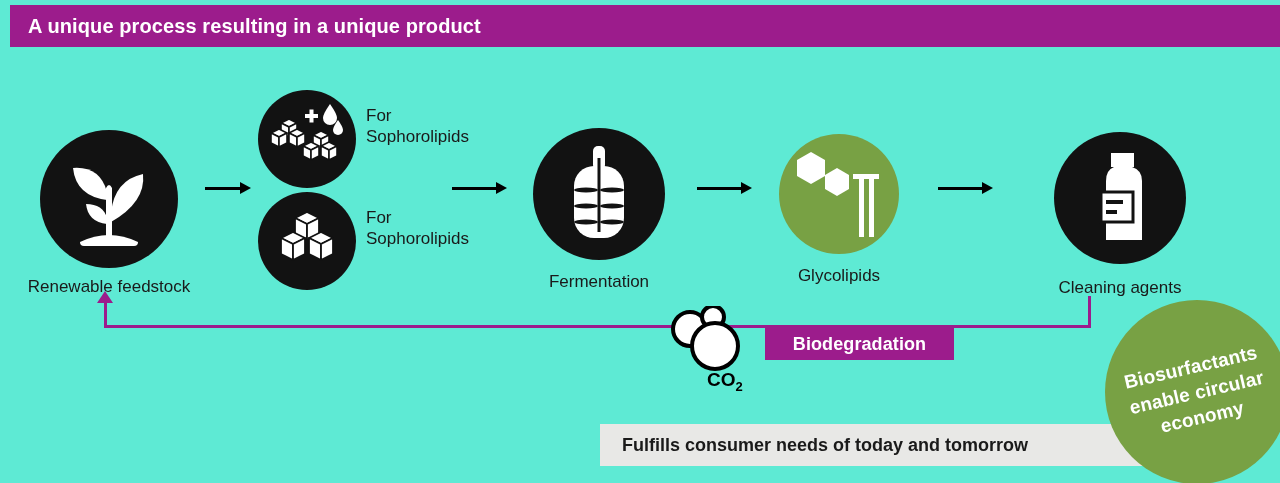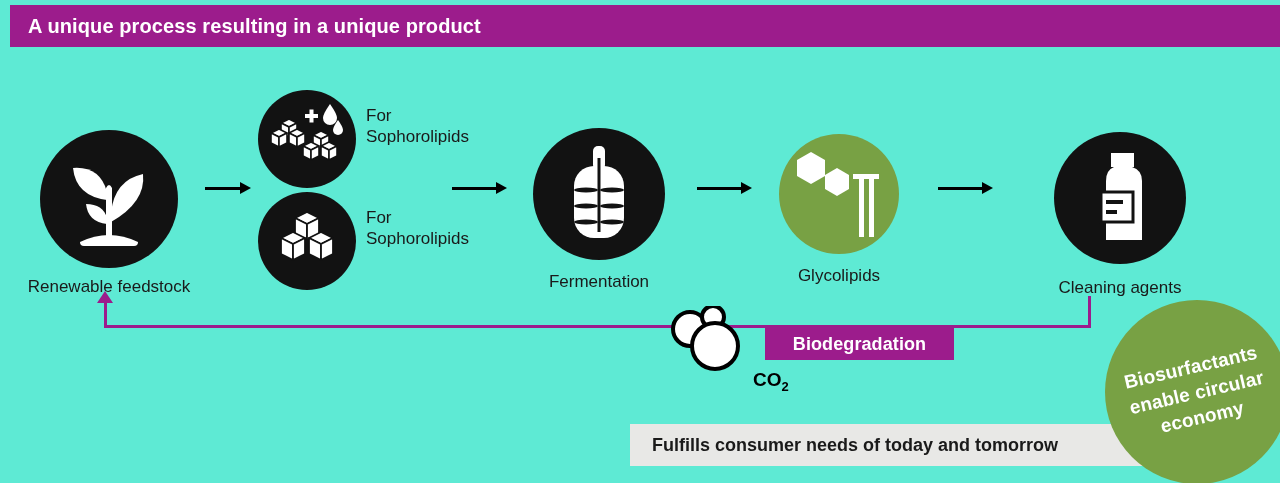--- a/index.html
+++ b/index.html
@@ -137,21 +137,20 @@
   .co2-label sub { font-size: 13px; }
 
   
   .banner {
     position: absolute;
     background: #E8E8E6;
     display: flex;
     align-items: center;
     padding-left: 22px;
     box-sizing: border-box;
-    margin-left: 30px;
   }
   .banner-text {
     font-size: 18px;
     font-weight: bold;
     color: #1a1a1a;
     white-space: nowrap;
   }
 
   
   .badge {
@@ -358,21 +357,21 @@
   <div class="chip" style="left:765px; top:328px; width:189px; height:32px;">
     <span>Biodegradation</span>
   </div>
 
   <div class="co2-wrap" style="left:668px; top:306px; width:100px; height:80px;">
     <svg width="100" height="80" viewBox="0 0 100 80">
       <circle cx="22" cy="23" r="17" fill="#ffffff" stroke="#000000" stroke-width="4"></circle>
       <circle cx="45" cy="11" r="11" fill="#ffffff" stroke="#000000" stroke-width="4"></circle>
       <circle cx="47" cy="40" r="23" fill="#ffffff" stroke="#000000" stroke-width="4"></circle>
     </svg>
-    <div class="co2-label" style="left:39px; top:63px;margin-left:46px;">
+    <div class="co2-label" style="left:39px; top:63px;">
       <span>CO</span><sub>2</sub>
     </div>
   </div>
 
   <div class="banner" style="left:600px; top:424px; width:550px; height:42px;">
     <span class="banner-text">Fulfills consumer needs of today and tomorrow</span>
   </div>
 
   <div class="badge" style="left:1105px; top:300px; width:184px; height:184px;">
     <div class="badge-text">Biosurfactants

